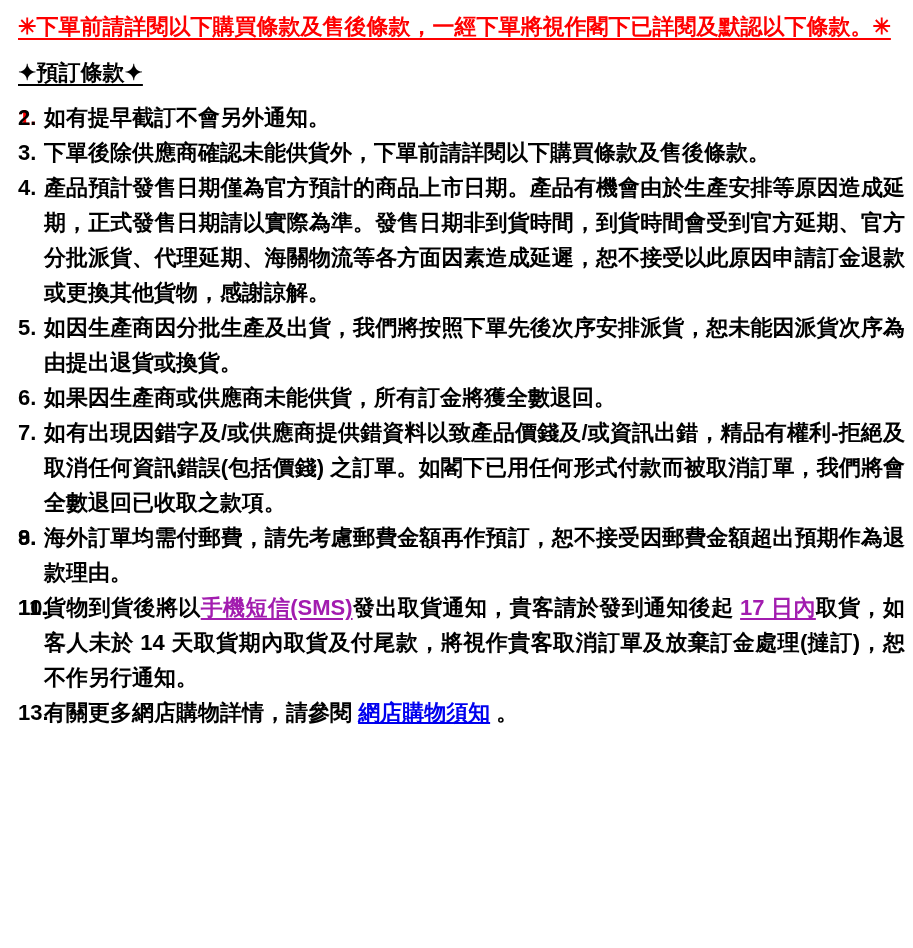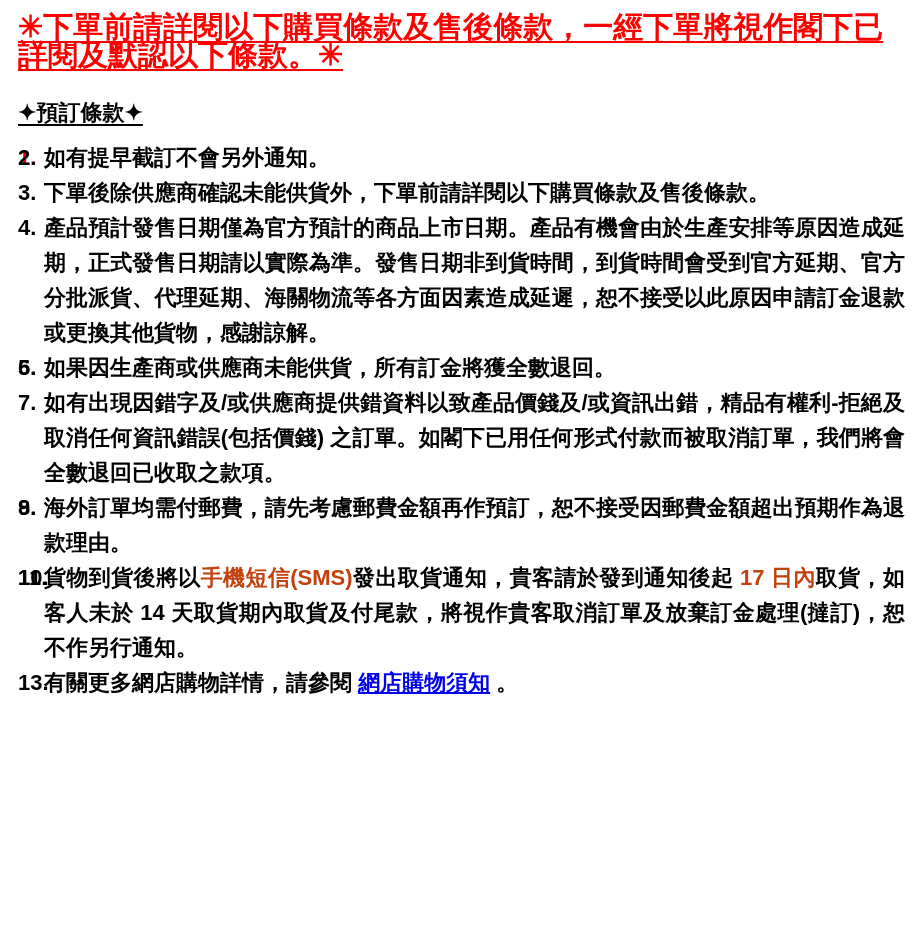--- a/index.html
+++ b/index.html
@@ -14,35 +14,35 @@
     font-family: "Liberation Sans", sans-serif;
     font-weight: 700;
     color: #000000;
     -webkit-font-smoothing: antialiased;
   }
   .page {
     padding: 13px 8px 0 18px;
   }
   .warning-header {
     color: #fe0000;
-    font-size: 30px;
+    font-size: 22px;
     line-height: 28px;
     text-decoration: underline;
     text-decoration-thickness: 2px;
     text-underline-offset: 4px;
     margin: 0 0 18px 0;
   }
   .section-title {
     display: inline-block;
     font-size: 22px;
     line-height: 27px;
     text-decoration: underline;
     text-decoration-thickness: 2px;
     text-underline-offset: 4px;
-    margin: 12px 0 14px 0;
+    margin: 0 0 14px 0;
   }
   .terms-list {
     margin: 0;
     padding: 0;
   }
   .term {
     position: relative;
     padding-left: 26px;
     font-size: 22px;
     line-height: 35px;
@@ -51,21 +51,22 @@
   }
   .term .num {
     position: absolute;
     left: 0;
     top: 0;
   }
   .term.red-item {
     color: #fe0000;
   }
   .red-underline {
-    color: #c2410c;
+    color: #a21caf;
+    text-decoration: underline;
     text-decoration-thickness: 2px;
     text-underline-offset: 3px;
   }
   .link {
     color: #0000ee;
     text-decoration: underline;
     cursor: pointer;
   }
 </style>
 </head>
@@ -76,21 +77,21 @@
 
   <div>
     <span class="section-title">✦預訂條款✦</span>
   </div>
 
   <div class="terms-list">
       <div class="term red-item"><span class="num">1.</span></div>
       <div class="term"><span class="num">2.</span><span>如有提早截訂不會另外通知。</span></div>
       <div class="term"><span class="num">3.</span><span>下單後除供應商確認未能供貨外，下單前請詳閱以下購買條款及售後條款。</span></div>
       <div class="term"><span class="num">4.</span><span>產品預計發售日期僅為官方預計的商品上市日期。產品有機會由於生產安排等原因造成延期，正式發售日期請以實際為準。發售日期非到貨時間，到貨時間會受到官方延期、官方分批派貨、代理延期、海關物流等各方面因素造成延遲，恕不接受以此原因申請訂金退款或更換其他貨物，感謝諒解。</span></div>
-      <div class="term"><span class="num">5.</span></div>
+      <div class="term"><span class="num">5.</span><span>如因生產商因分批生產及出貨，我們將按照下單先後次序安排派貨，恕未能因派貨次序為由提出退貨或換貨。</span></div>
       <div class="term"><span class="num">6.</span><span>如果因生產商或供應商未能供貨，所有訂金將獲全數退回。</span></div>
       <div class="term"><span class="num">7.</span><span>如有出現因錯字及/或供應商提供錯資料以致產品價錢及/或資訊出錯，精品有權利-拒絕及取消任何資訊錯誤(包括價錢) 之訂單。如閣下已用任何形式付款而被取消訂單，我們將會全數退回已收取之款項。</span></div>
       <div class="term"><span class="num">8.</span></div>
       <div class="term"><span class="num">9.</span><span>海外訂單均需付郵費，請先考慮郵費金額再作預訂，恕不接受因郵費金額超出預期作為退款理由。</span></div>
       <div class="term"><span class="num">10.</span></div>
       <div class="term"><span class="num">11.</span><span>貨物到貨後將以</span><span class="red-underline">手機短信(SMS)</span><span>發出取貨通知，貴客請於發到通知後起 </span><span class="red-underline">17 日內</span><span>取貨，如客人未於 14 天取貨期內取貨及付尾款，將視作貴客取消訂單及放棄訂金處理(撻訂)，恕不作另行通知。</span></div>
       <div class="term"><span class="num">13.</span><span>有關更多網店購物詳情，請參閱 </span><a class="link">網店購物須知</a><span> 。</span></div>
     </div>
 </div>
 

